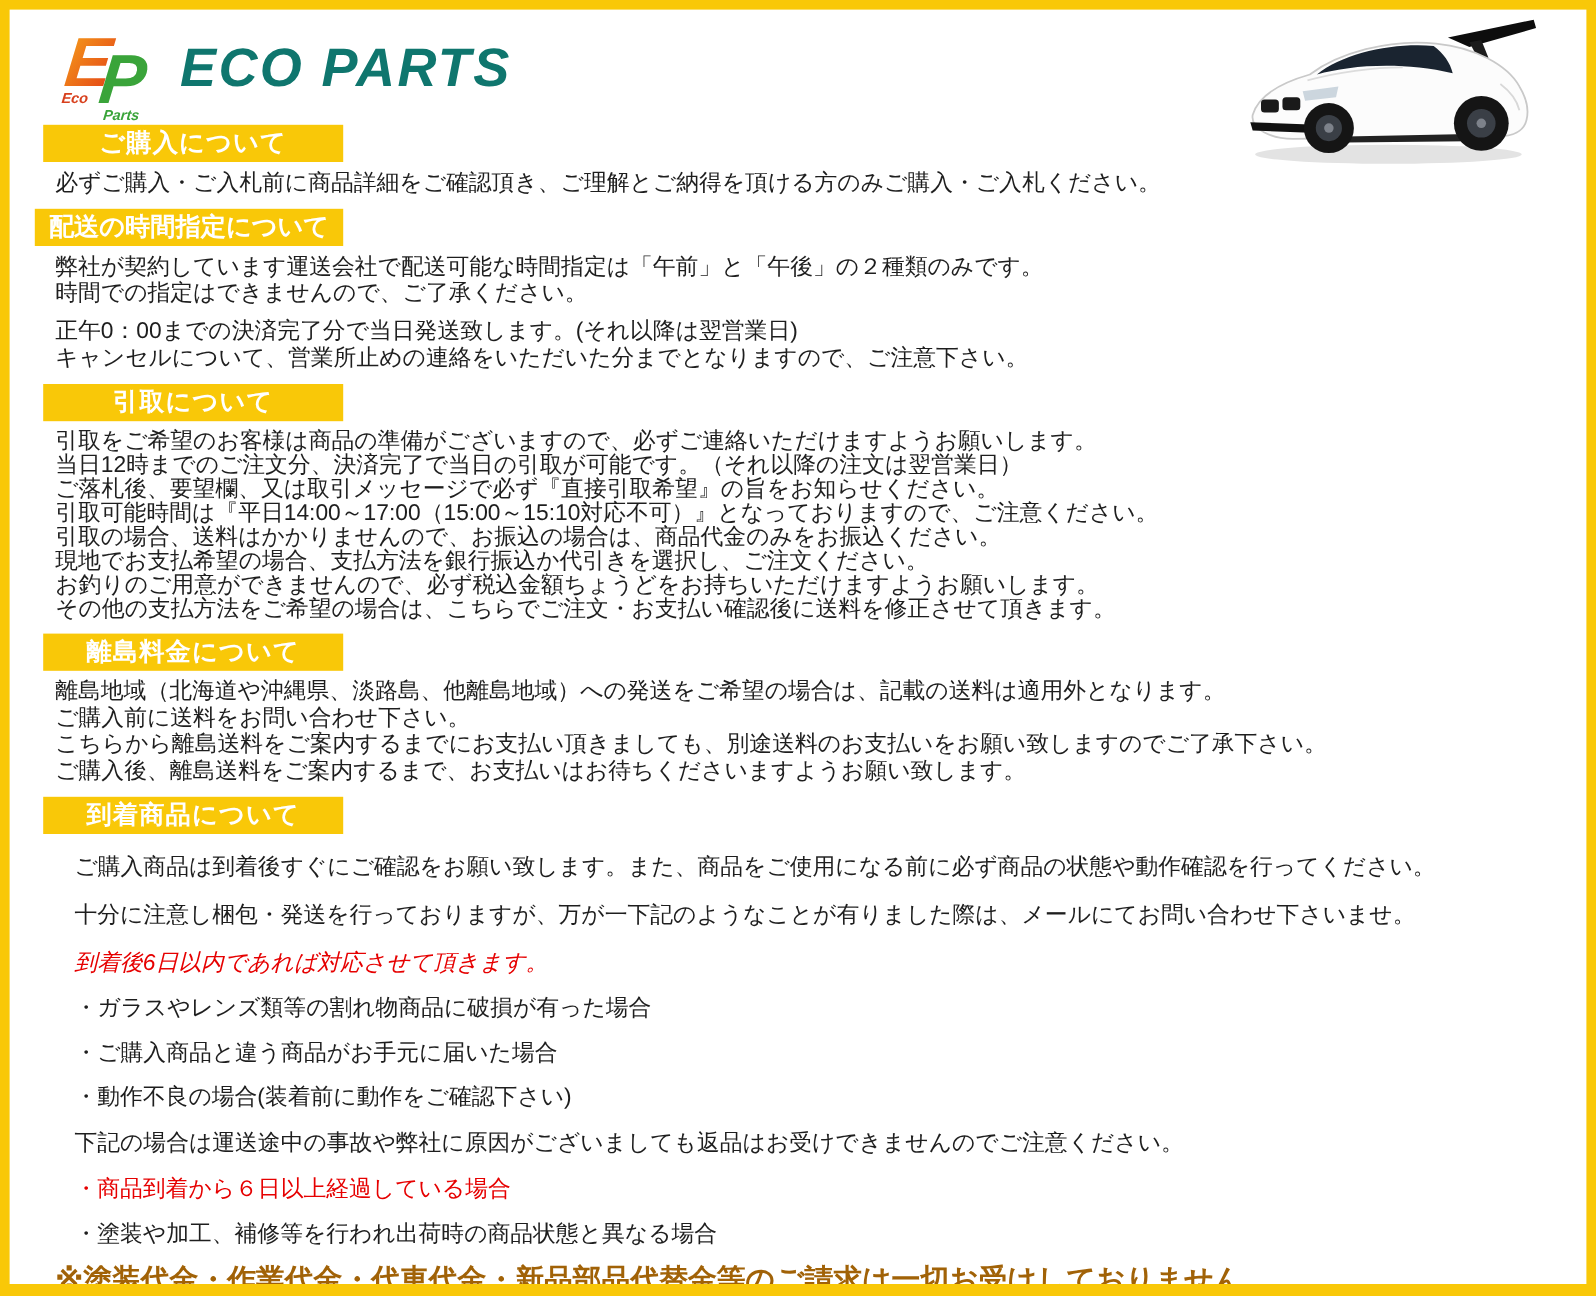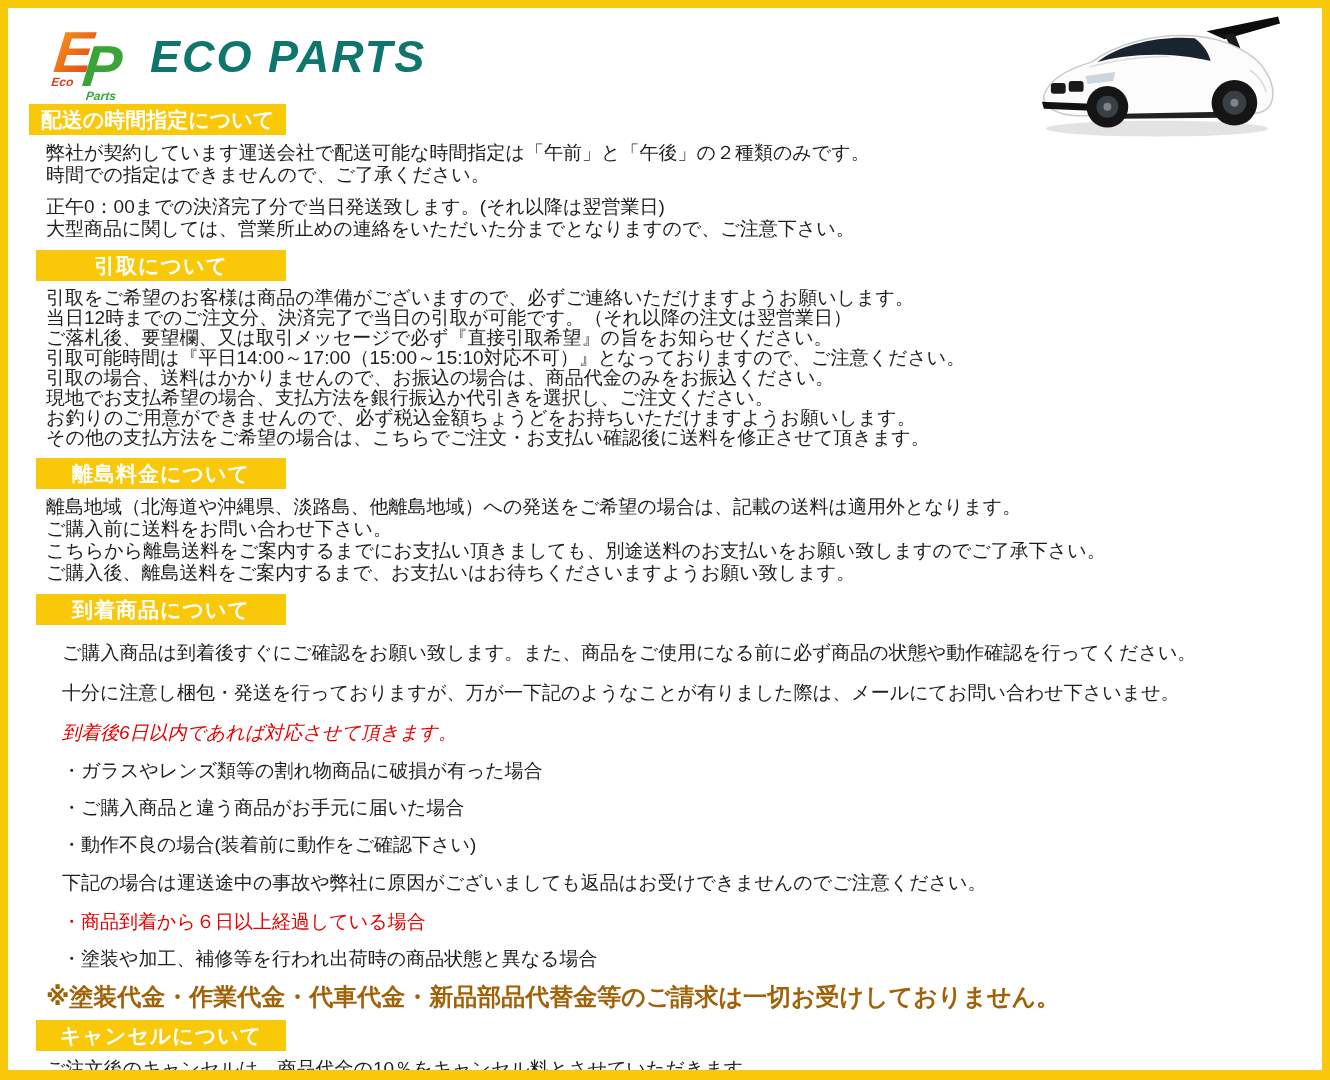--- a/index.html
+++ b/index.html
@@ -85,33 +85,39 @@
       <circle cx="78" cy="103" r="21" fill="#151515"></circle>
       <circle cx="78" cy="103" r="11" fill="#3a3f46"></circle>
       <circle cx="78" cy="103" r="4" fill="#7d828a"></circle>
       <circle cx="206" cy="99" r="23" fill="#151515"></circle>
       <circle cx="206" cy="99" r="12" fill="#3a3f46"></circle>
       <circle cx="206" cy="99" r="4" fill="#7d828a"></circle>
       <path d="M222 66 C230 72 236 80 238 88" stroke="#d8d8d8" stroke-width="1.5" fill="none"></path>
     </svg>
   </div>
 
+  <div>
+    <div class="sec-h">ご購入について</div>
+    <div class="body">
+      <p>必ずご購入・ご入札前に商品詳細をご確認頂き、ご理解とご納得を頂ける方のみご購入・ご入札ください。</p>
+    </div>
+  </div>
 
   <div>
     <div class="sec-h wide">配送の時間指定について</div>
     <div class="body">
       <p>弊社が契約しています運送会社で配送可能な時間指定は「午前」と「午後」の２種類のみです。</p>
       <p>時間での指定はできませんので、ご了承ください。</p>
     </div>
   </div>
 
   <div>
     <div class="body">
       <p>正午0：00までの決済完了分で当日発送致します。(それ以降は翌営業日)</p>
-      <p>大型商品に関しては、営業所止めの連絡をいただいた分までとなりますので、ご注意下さい。</p>
+      <p>キャンセルについて、営業所止めの連絡をいただいた分までとなりますので、ご注意下さい。</p>
     </div>
   </div>
 
   <div>
     <div class="sec-h">引取について</div>
     <div class="body tight">
       <p>引取をご希望のお客様は商品の準備がございますので、必ずご連絡いただけますようお願いします。</p>
       <p>当日12時までのご注文分、決済完了で当日の引取が可能です。（それ以降の注文は翌営業日）</p>
       <p>ご落札後、要望欄、又は取引メッセージで必ず『直接引取希望』の旨をお知らせください。</p>
       <p>引取可能時間は『平日14:00～17:00（15:00～15:10対応不可）』となっておりますので、ご注意ください。</p>

